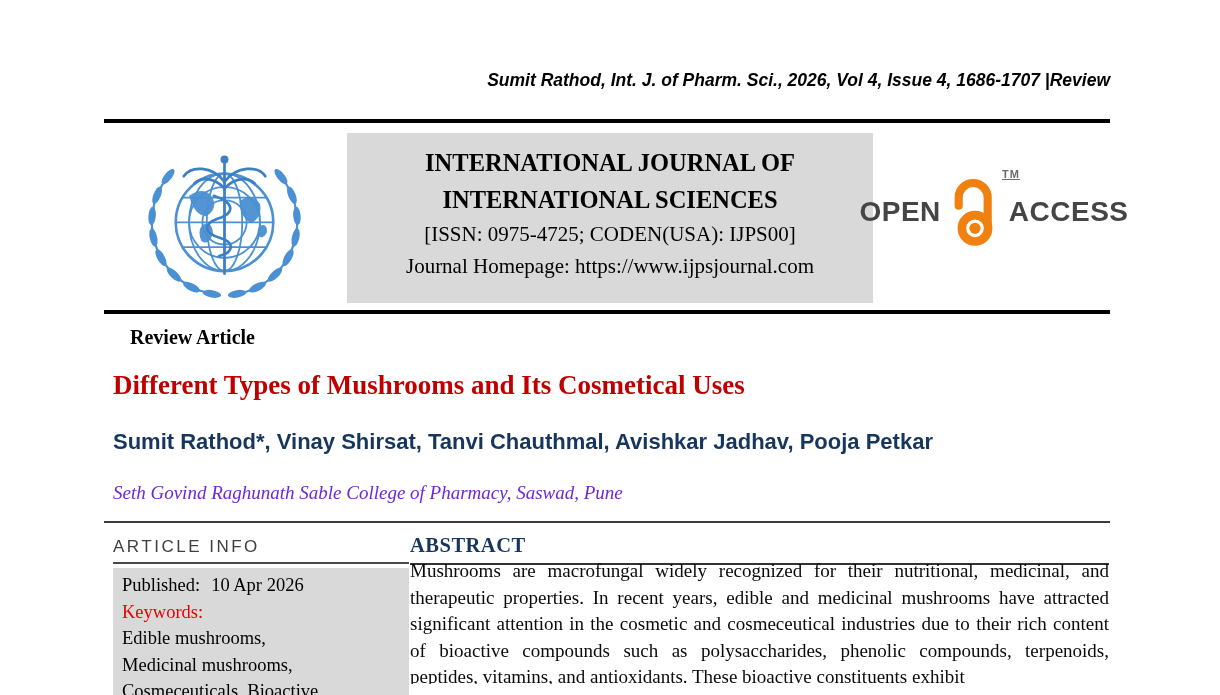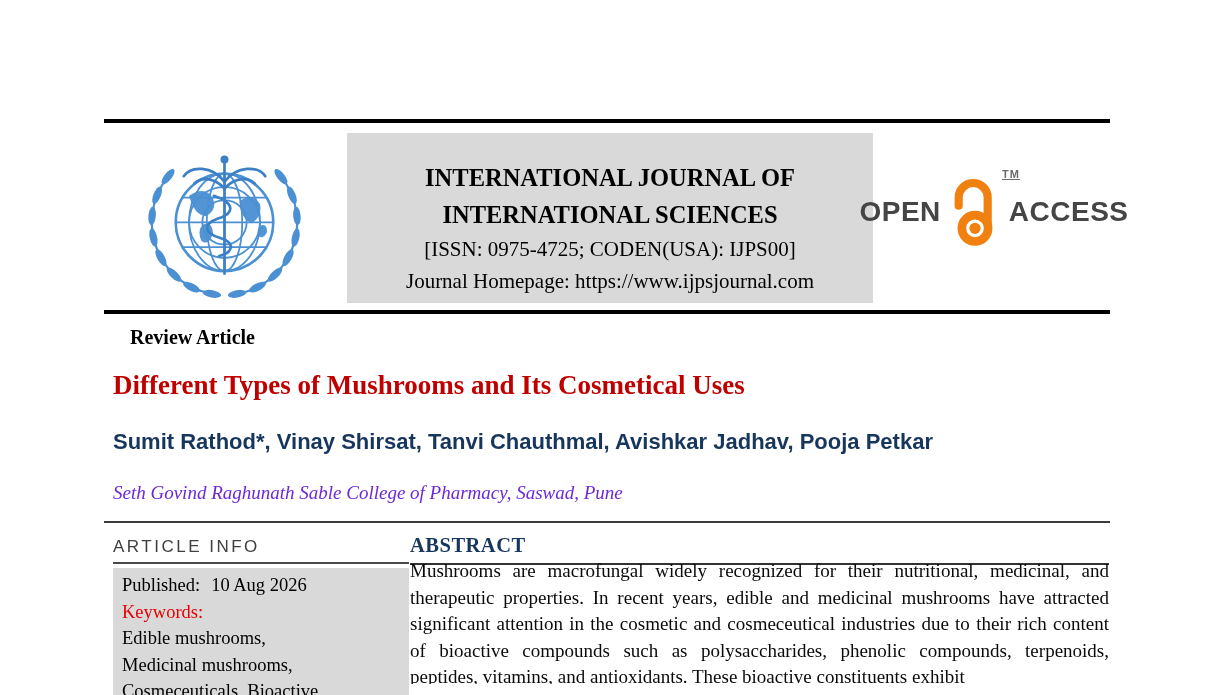--- a/index.html
+++ b/index.html
@@ -23,21 +23,21 @@
   }
 
   .rule-thick{left:104px;width:1006px;height:4px;background:#000;}
   .rule-thin{left:104px;width:1006px;height:2px;background:#3c3c3c;}
 
   
   #journal-logo{left:127px;top:136px;width:195px;height:178px;}
   #masthead-box{
     left:347px;top:133px;width:526px;height:170px;
     background:#d9d9d9;text-align:center;
-    padding-top:26px;box-sizing:border-box;
+    padding-top:11px;box-sizing:border-box;
   }
   .mast-title{font-size:24.5px;font-weight:bold;line-height:37px;color:#000;}
   .mast-sub{font-size:21px;line-height:32px;color:#000;}
 
   
   #open-access{
     left:874px;top:168px;width:240px;height:88px;
     display:flex;align-items:center;justify-content:center;
     gap:5px;
   }
@@ -87,20 +87,21 @@
     left:410px;top:558px;width:699px;height:126px;
     font-size:19px;line-height:26.6px;text-align:justify;color:#0a0a0a;
     overflow:hidden;
   }
 </style>
 </head>
 <body>
 
 <div id="page">
 
+  <div class="abs" id="running-head">Sumit Rathod, Int. J. of Pharm. Sci., 2026, Vol 4, Issue 4, 1686-1707 |Review</div>
 
   <div class="abs rule-thick" style="top:119px;"></div>
 
   <svg class="abs" id="journal-logo" viewBox="0 0 220 190">
     <defs>
       <ellipse id="lf" rx="4.2" ry="10.5" fill="#4a90d2"></ellipse>
     </defs>
 
     <g fill="none" stroke="#4a90d2" stroke-width="3">
       <circle cx="110" cy="92" r="55"></circle>
@@ -183,21 +184,21 @@
   <div class="abs" id="article-title">Different Types of Mushrooms and Its Cosmetical Uses</div>
   <div class="abs" id="article-authors">Sumit Rathod*, Vinay Shirsat, Tanvi Chauthmal, Avishkar Jadhav, Pooja Petkar</div>
   <div class="abs" id="article-affiliation">Seth Govind Raghunath Sable College of Pharmacy, Saswad, Pune</div>
 
   <div class="abs rule-thin" style="top:521px;"></div>
 
   <div class="abs" id="article-info-heading">ARTICLE INFO</div>
   <div class="abs" id="article-info-rule"></div>
   <div class="abs" id="article-info-box">
     <div>
-      <span>Published:</span><span class="pub-val">10 Aug 2026</span>
+      <span>Published:</span><span class="pub-val">10 Apr 2026</span>
     </div>
     <div class="kw-label">Keywords:</div>
     <div>Edible mushrooms,</div>
     <div>Medicinal mushrooms,</div>
     <div>Cosmeceuticals, Bioactive</div>
   </div>
 
   <div class="abs" id="abstract-heading">ABSTRACT</div>
   <div class="abs" id="abstract-rule"></div>
   <div class="abs" id="abstract-text">Mushrooms are macrofungal widely recognized for their nutritional, medicinal, and therapeutic properties. In recent years, edible and medicinal mushrooms have attracted significant attention in the cosmetic and cosmeceutical industries due to their rich content of bioactive compounds such as polysaccharides, phenolic compounds, terpenoids, peptides, vitamins, and antioxidants. These bioactive constituents exhibit</div>

